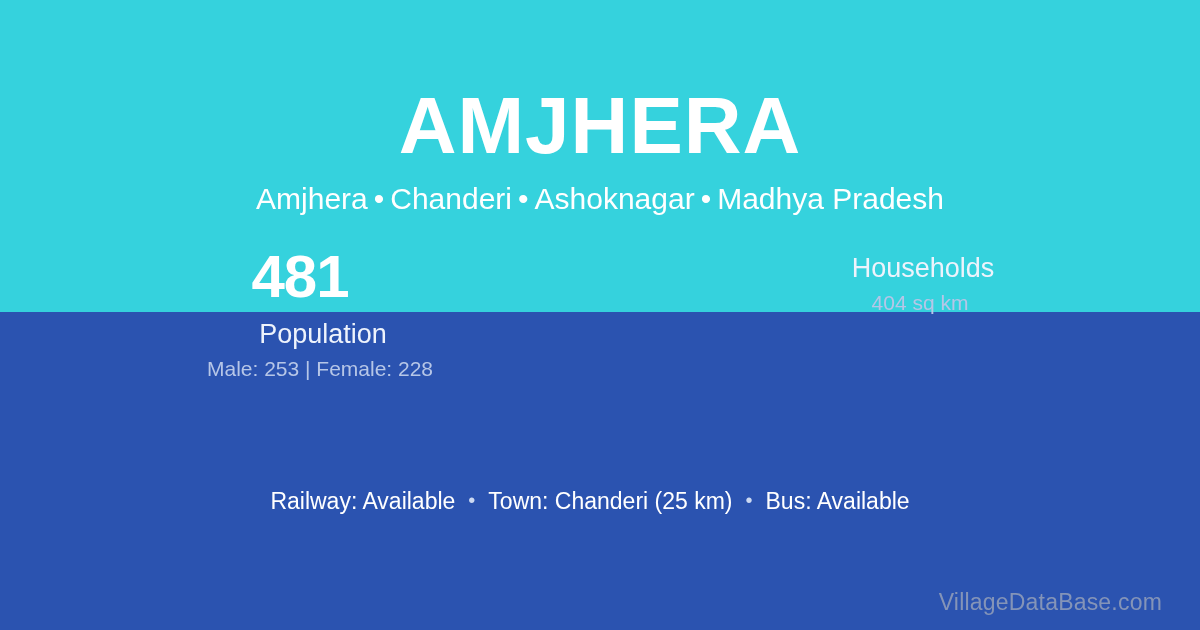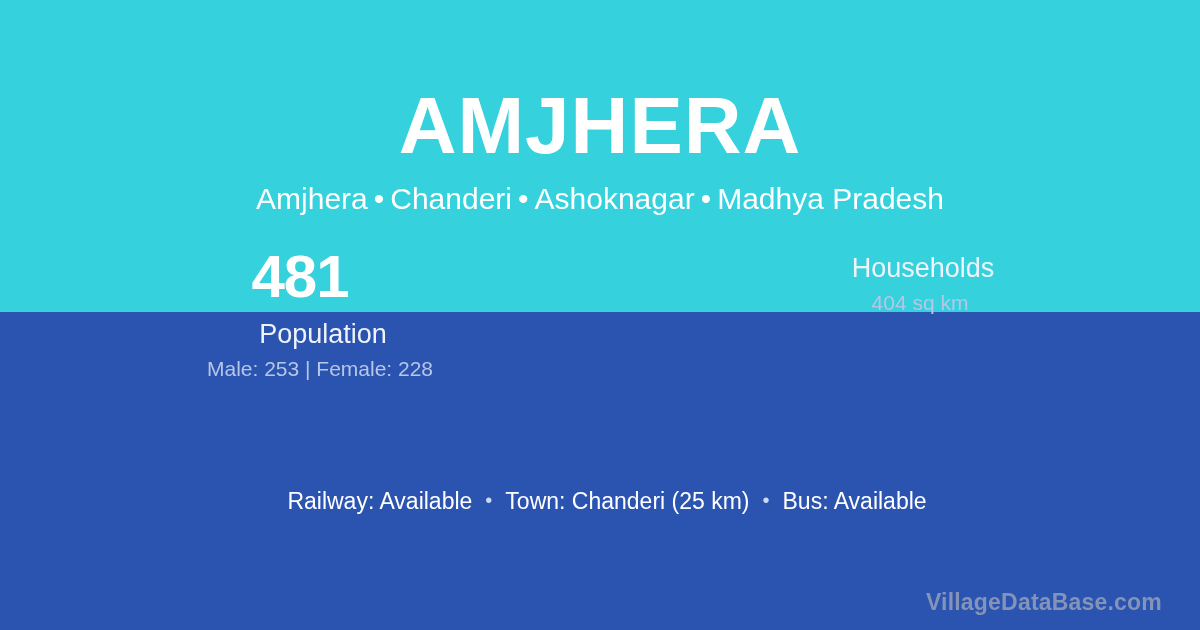--- a/index.html
+++ b/index.html
@@ -121,21 +121,20 @@
   
   .info-row {
     position: absolute;
     left: 0;
     top: 485px;
     width: 1180px;
     text-align: center;
     font-size: 23px;
     line-height: 30px;
     color: #ffffff;
-    padding-left: 17px;
   }
 
   .info-row .info-item {
     display: inline-block;
     white-space: nowrap;
   }
 
   .info-row .dot {
     display: inline-block;
     padding: 0 13px;
@@ -143,21 +142,21 @@
     font-size: 20px;
     vertical-align: 2px;
   }
 
   
   .footer-brand {
     position: absolute;
     right: 38px;
     top: 588px;
     font-size: 23px;
-    font-weight: 700;
+    font-weight: 400;
     line-height: 28px;
     color: #8494b8;
     letter-spacing: 0.2px;
   }
 </style>
 </head>
 <body>
 
 <div class="card">
 

